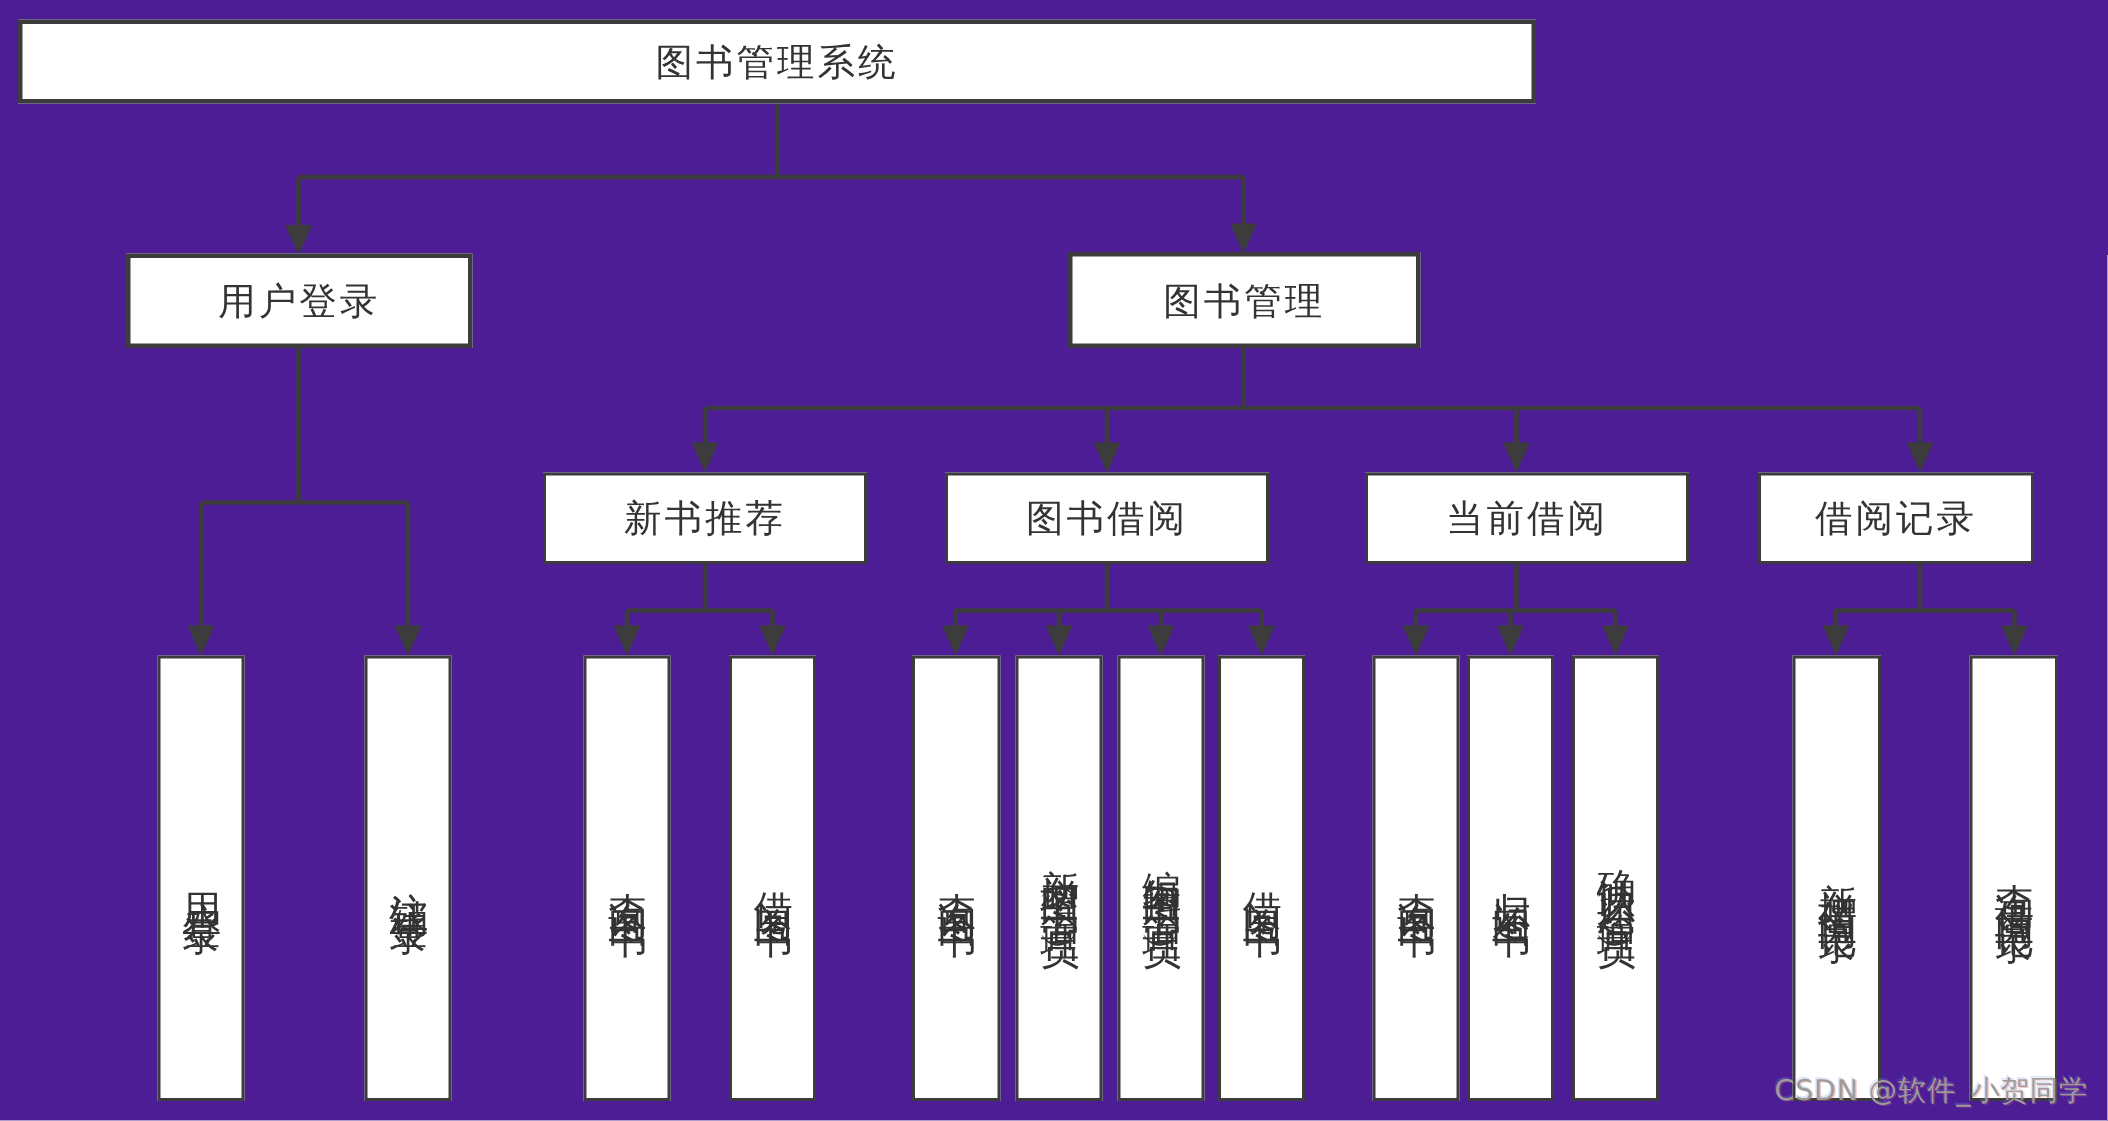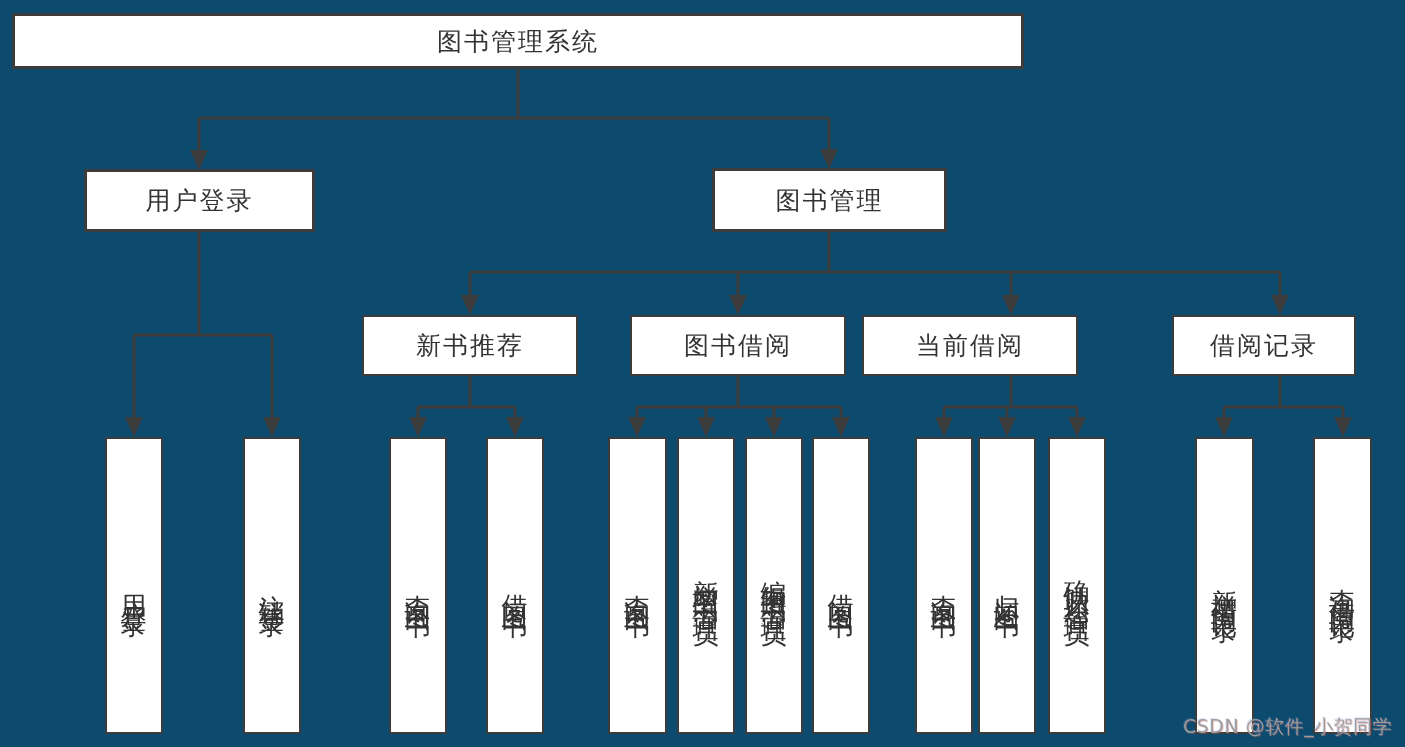--- a/index.html
+++ b/index.html
@@ -1,17 +1,17 @@
 <!DOCTYPE html>
 <html><head>
 <meta charset="utf-8">
 <style>
   html,body{margin:0;padding:0;background:#ffffff;}
   .canvas{
-    position:relative;width:1405px;height:747px;background:#0c4a6e;overflow:hidden;
+    position:relative;width:1405px;height:747px;background:#4c1d95;overflow:hidden;
     font-family:"DejaVu Sans","Liberation Sans",sans-serif;
   }
   .connector-svg{position:absolute;left:0;top:0;width:1405px;height:747px;}
   .connector-svg path{stroke:#3c3c3c;stroke-width:3;fill:none;}
   .connector-svg polygon{fill:#3c3c3c;stroke:none;}
   .node{
     position:absolute;box-sizing:border-box;background:#ffffff;
     border:2.5px solid #3c3c3c;
     display:flex;align-items:center;justify-content:center;
     color:#333333;
@@ -84,21 +84,21 @@
   <div class="node lvl-big" style="left:712px;top:168px;width:235px;height:64px;">
     <span class="hlabel">图书管理</span>
   </div>
 
   <div class="node" style="left:362px;top:315px;width:216px;height:61px;">
     <span class="hlabel">新书推荐</span>
   </div>
   <div class="node" style="left:630px;top:315px;width:216px;height:61px;justify-content:center;">
     <span class="hlabel">图书借阅</span>
   </div>
-  <div class="node" style="left:862px;top:315px;width:216px;height:61px;">
+  <div class="node" style="left:910px;top:315px;width:216px;height:61px;">
     <span class="hlabel">当前借阅</span>
   </div>
   <div class="node" style="left:1172px;top:315px;width:184px;height:61px;">
     <span class="hlabel">借阅记录</span>
   </div>
 
   <div class="leaf" style="left:105px;">
     <span class="vlabel">用户登录</span>
   </div>
   <div class="leaf" style="left:243px;">

